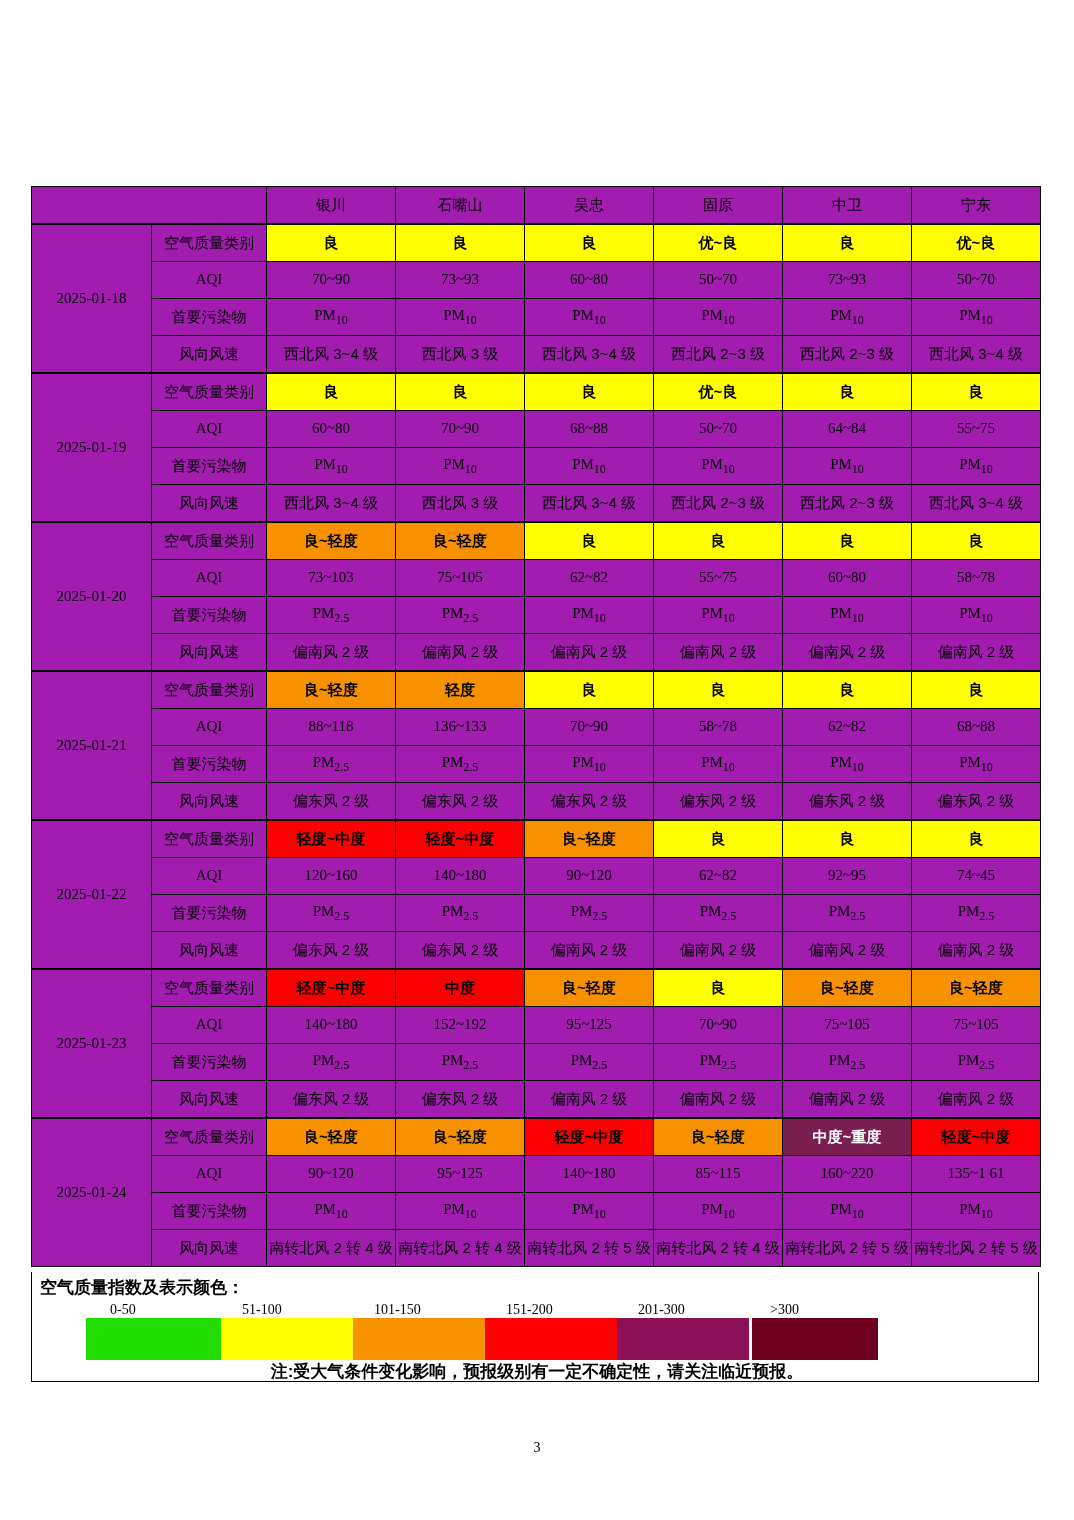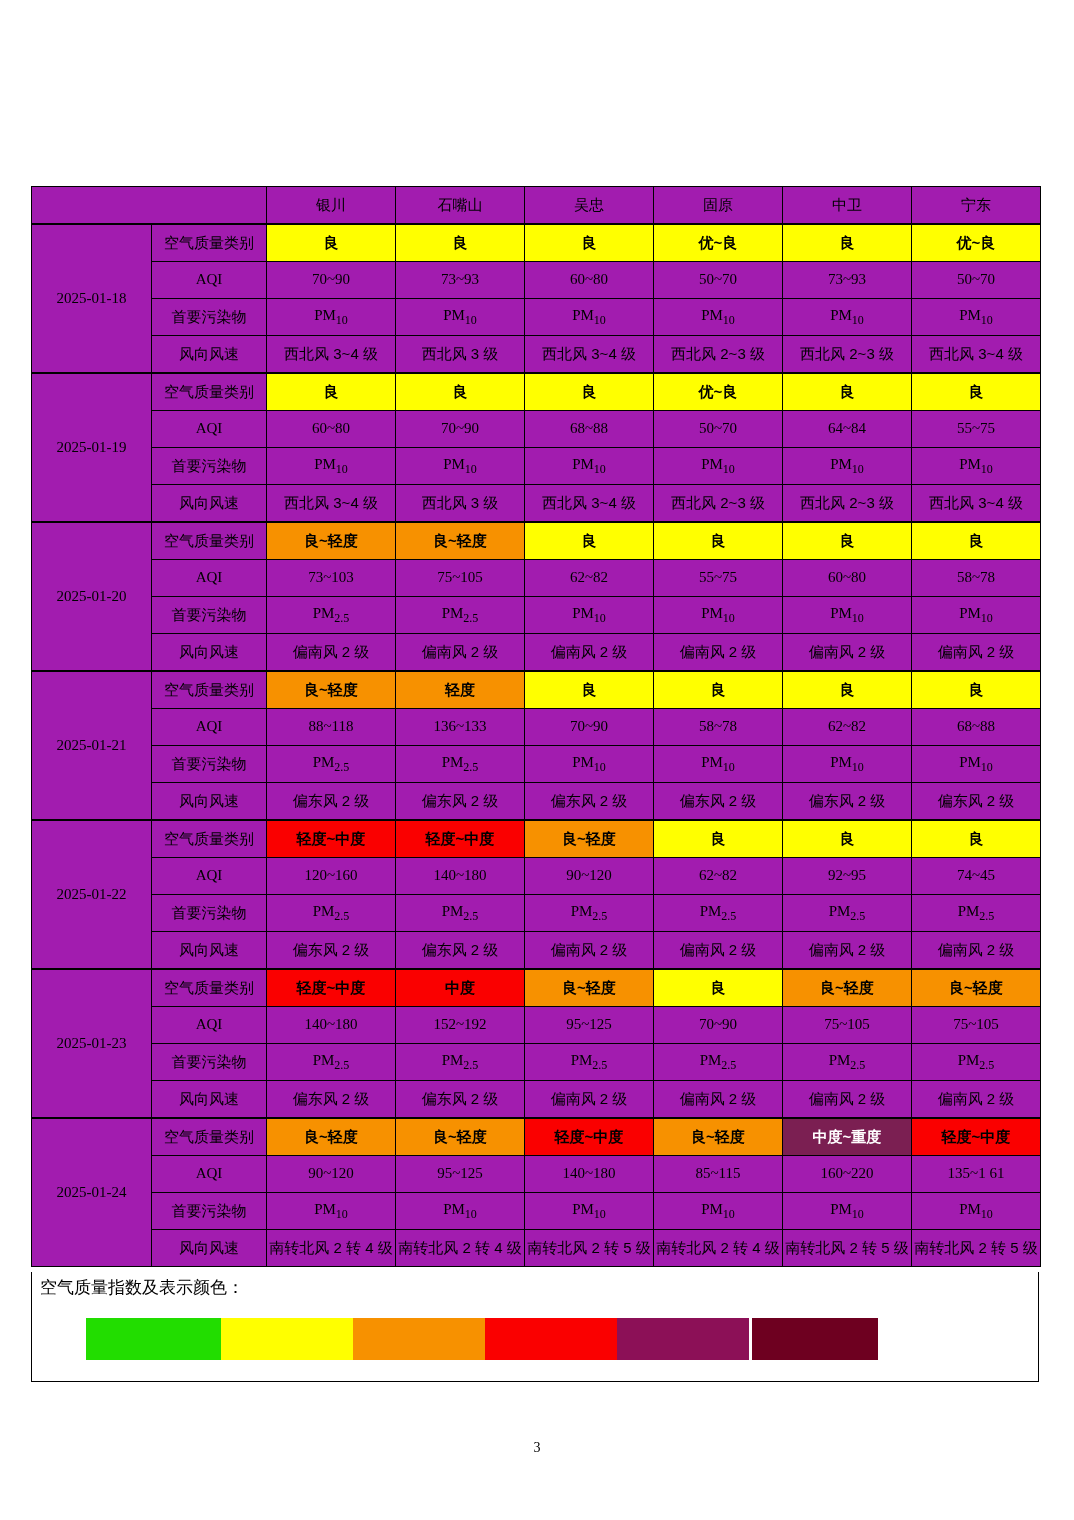--- a/index.html
+++ b/index.html
@@ -109,21 +109,21 @@
     border-left: 1px solid #000;
     border-right: 1px solid #000;
     border-bottom: 1px solid #000;
     box-sizing: border-box;
   }
   .legend-title {
     position: absolute;
     left: 8px;
     top: 4px;
     font-family: "Liberation Sans", "DejaVu Sans", sans-serif;
-    font-weight: normal;
+    font-weight: bold;
     font-size: 17px;
   }
   .legend-labels {
     position: absolute;
     left: 78px;
     top: 30px;
     width: 800px;
     height: 20px;
   }
   .legend-labels span {
@@ -453,26 +453,35 @@
           <td class="wind-cell">南转北风 2 转 5 级</td>
           <td class="wind-cell">南转北风 2 转 4 级</td>
           <td class="wind-cell">南转北风 2 转 5 级</td>
           <td class="wind-cell">南转北风 2 转 5 级</td>
         </tr>
       </tbody>
   </table>
 
   <div class="legend-box">
     <div class="legend-title">空气质量指数及表示颜色：</div>
+    <div class="legend-labels" id="legend-labels">
+        <span style="left: 0px;">0-50</span>
+        <span style="left: 132px;">51-100</span>
+        <span style="left: 264px;">101-150</span>
+        <span style="left: 396px;">151-200</span>
+        <span style="left: 528px;">201-300</span>
+        <span style="left: 660px;">&gt;300</span>
+      </div>
   </div>
 
   <div class="legend-bar" id="legend-bar">
       <div class="seg g1" style="background: rgb(34, 221, 0);"></div>
       <div class="seg g2" style="background: rgb(255, 255, 0);"></div>
       <div class="seg g3" style="background: rgb(247, 145, 0);"></div>
       <div class="seg g4" style="background: rgb(250, 0, 0);"></div>
       <div class="seg g5" style="background: rgb(140, 16, 87);"></div>
       <div class="seg g6" style="background: rgb(110, 0, 32);"></div>
     </div>
 
+  <div class="note">注:受大气条件变化影响，预报级别有一定不确定性，请关注临近预报。</div>
   <div class="page-num">3</div>
 
 </div>
 
 </body></html>

